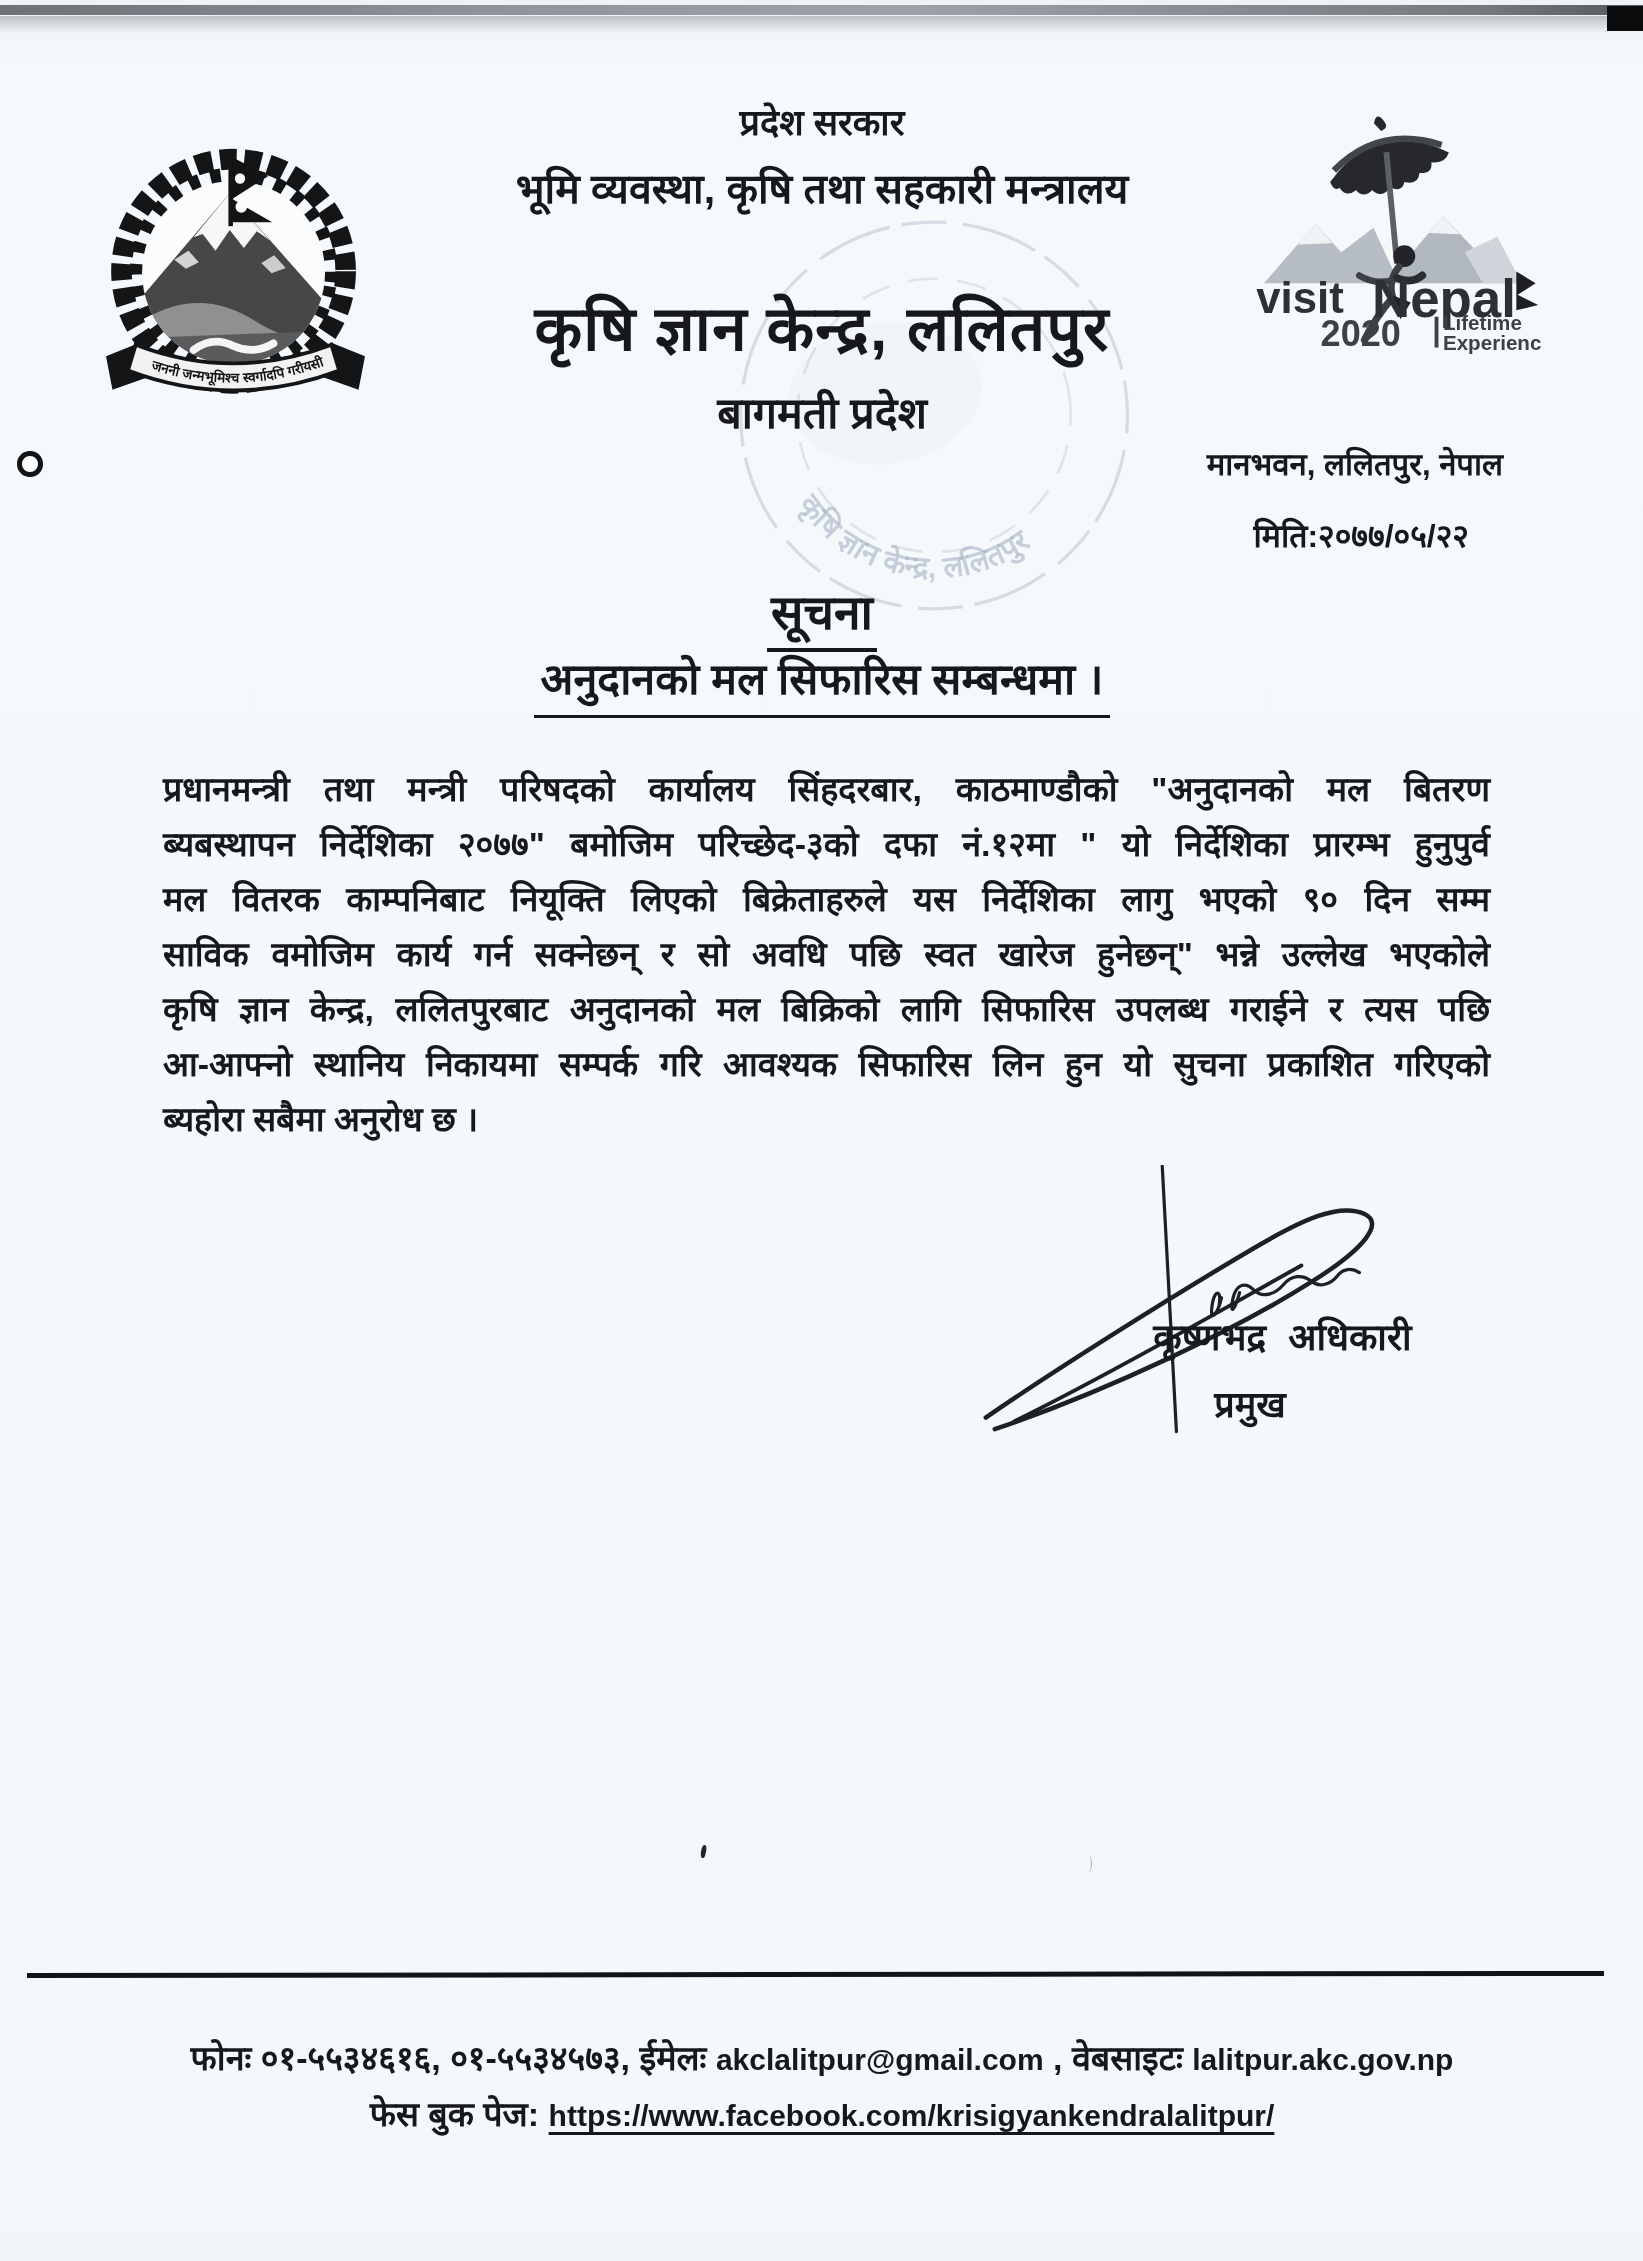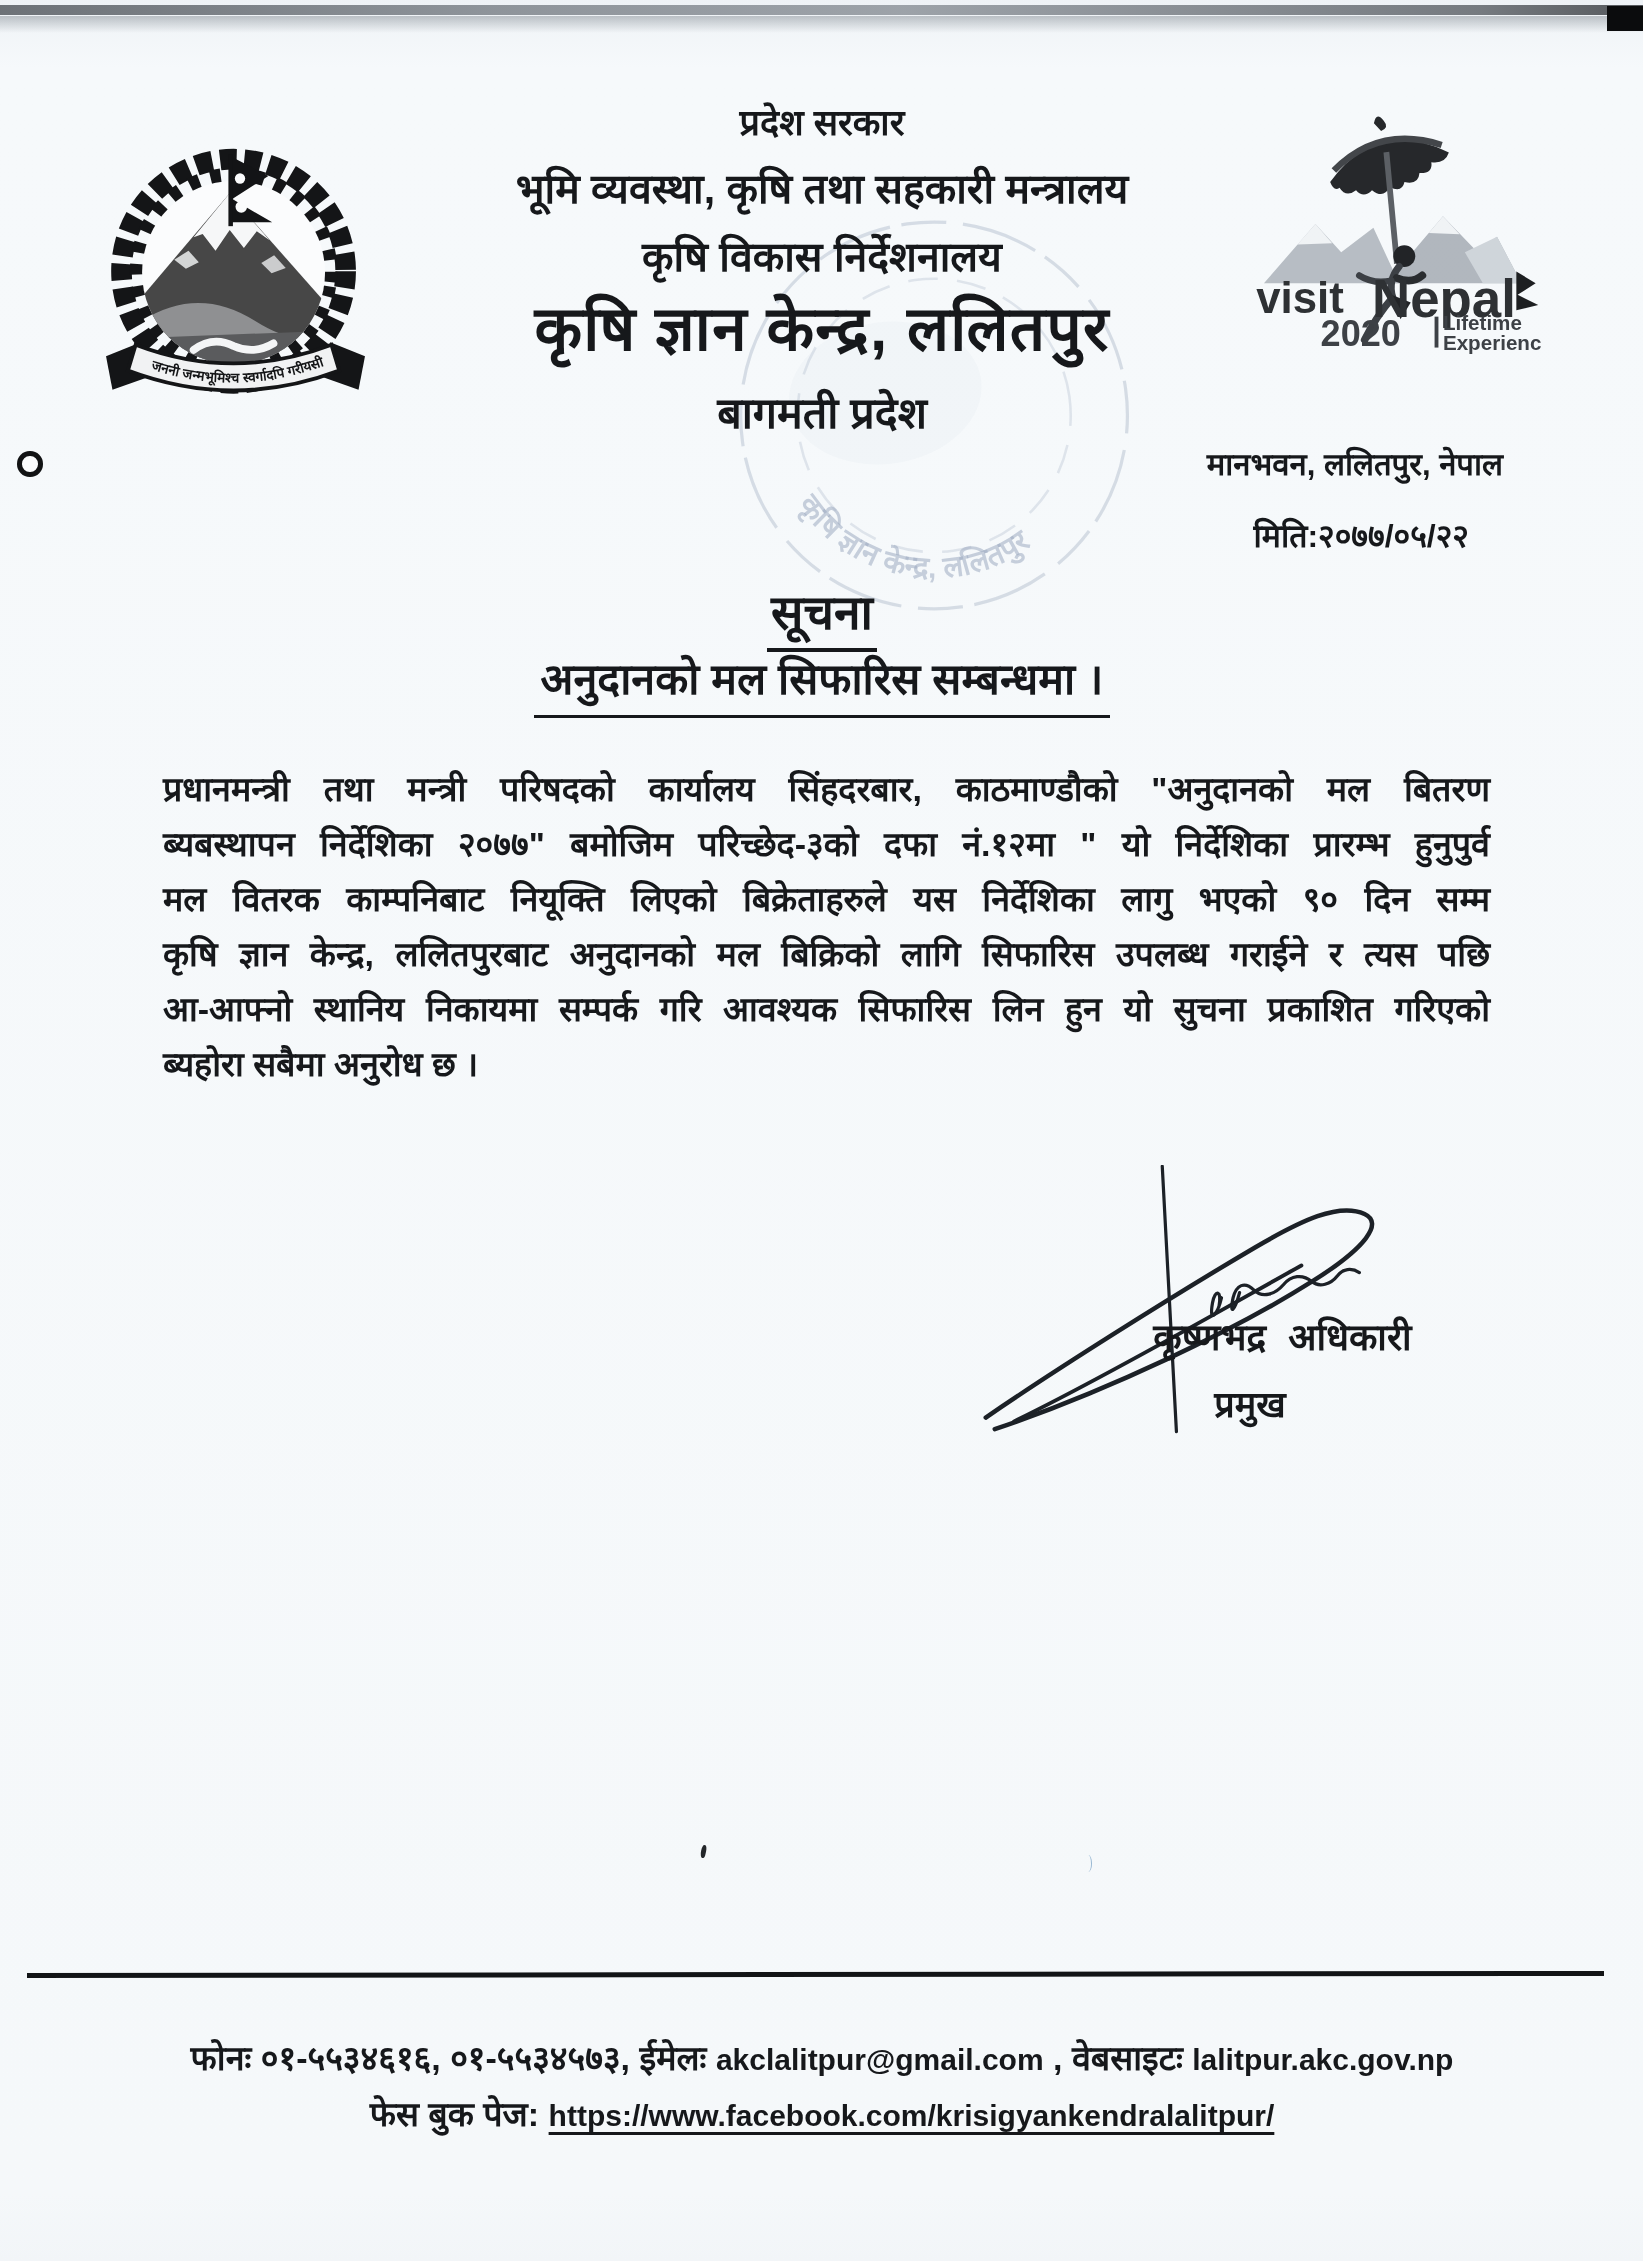--- a/index.html
+++ b/index.html
@@ -134,37 +134,37 @@
     <text x="208" y="352" font-size="82" font-weight="800" fill="#2e3134">Nepal</text>
     <path d="M432 282 L432 342 L466 334 L434 318 L462 300 Z" fill="#1d1f21"></path>
     <text x="128" y="398" font-size="56" font-weight="800" fill="#3d4146">2020</text>
     <line x1="308" y1="352" x2="308" y2="400" stroke="#3d4146" stroke-width="6"></line>
     <text x="318" y="372" font-size="32" font-weight="800" fill="#3d4146">Lifetime</text>
     <text x="318" y="404" font-size="32" font-weight="800" fill="#3d4146">Experiences</text>
   </svg>
 
   <div class="abs ctr h-gov dev">प्रदेश सरकार</div>
   <div class="abs ctr h-min dev">भूमि व्यवस्था, कृषि तथा सहकारी मन्त्रालय</div>
-  <div class="abs ctr h-dir dev">कृषि विकास निर्देशनालय</div>
   <div class="abs ctr h-off dev">कृषि ज्ञान केन्द्र, ललितपुर</div>
   <div class="abs ctr h-prov dev">बागमती प्रदेश</div>
   <div class="abs h-addr dev">मानभवन, ललितपुर, नेपाल</div>
   <div class="abs h-date dev">मिति:२०७७/०५/२२</div>
 
   <div class="abs ctr n-title">
     <span>सूचना</span>
   </div>
   <div class="abs ctr n-sub">
     <span>अनुदानको मल सिफारिस सम्बन्धमा ।</span>
   </div>
 
   <div class="abs body-block">
     <div class="bline dev">प्रधानमन्त्री तथा मन्त्री परिषदको कार्यालय सिंहदरबार, काठमाण्डौको "अनुदानको मल बितरण</div>
     <div class="bline dev">ब्यबस्थापन निर्देशिका २०७७" बमोजिम परिच्छेद-३को दफा नं.१२मा " यो निर्देशिका प्रारम्भ हुनुपुर्व</div>
     <div class="bline dev">मल वितरक काम्पनिबाट नियूक्ति लिएको बिक्रेताहरुले यस निर्देशिका लागु भएको ९० दिन सम्म</div>
+    <div class="bline dev">साविक वमोजिम कार्य गर्न सक्नेछन् र सो अवधि पछि स्वत खारेज हुनेछन्" भन्ने उल्लेख भएकोले</div>
     <div class="bline dev">कृषि ज्ञान केन्द्र, ललितपुरबाट अनुदानको मल बिक्रिको लागि सिफारिस उपलब्ध गराईने र त्यस पछि</div>
     <div class="bline dev">आ-आफ्नो स्थानिय निकायमा सम्पर्क गरि आवश्यक सिफारिस लिन हुन यो सुचना प्रकाशित गरिएको</div>
     <div class="bline last dev">ब्यहोरा सबैमा अनुरोध छ ।</div>
   </div>
 
   <svg class="abs" style="top:1165px;left:948px;" width="529" height="277" viewBox="0 0 820 430">
     <g fill="none" stroke="#1c2127" stroke-linecap="round">
       <path stroke-width="7" d="M58 392 C160 322 340 208 476 128 C548 86 606 58 646 76 C676 90 648 128 566 180 C446 256 244 352 72 410"></path>
       <path stroke-width="6" d="M102 398 C250 326 440 216 548 156"></path>
       <path stroke-width="5" d="M332 2 C338 120 346 260 354 414"></path>

